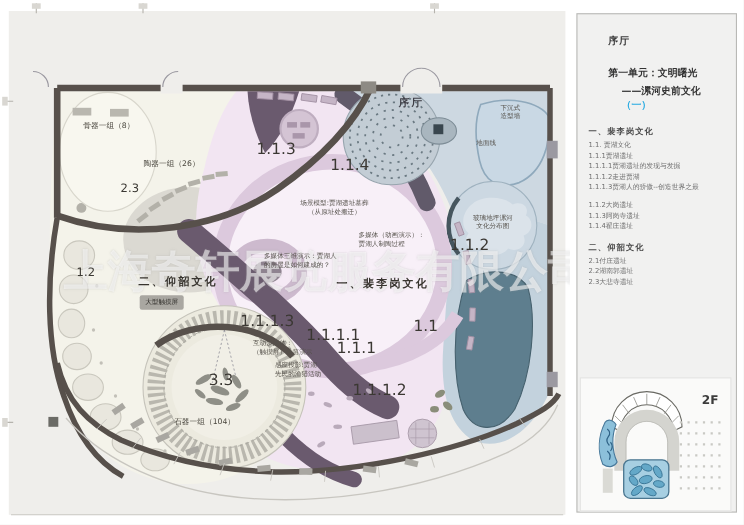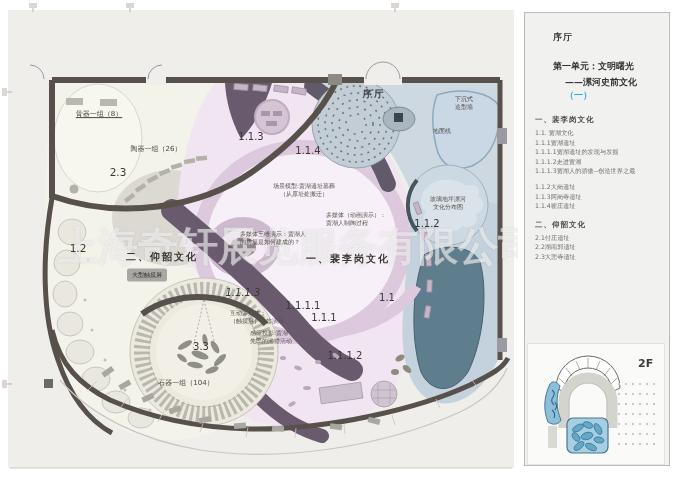--- a/index.html
+++ b/index.html
@@ -4,21 +4,21 @@
 <style>
   html,body{margin:0;padding:0;}
   body{width:676px;height:477px;position:relative;background:#ffffff;
        font-family:"DejaVu Sans","Liberation Sans",sans-serif;overflow:hidden;}
   .plan{position:absolute;left:0;top:0;width:518px;height:477px;overflow:hidden;}
   .plansvg{position:absolute;left:0;top:0;}
   .lbl{position:absolute;transform:translate(-50%,-50%);color:#45423d;text-align:center;
        line-height:1.4;white-space:pre-line;}
   .s{font-size:6px;color:#55514b;}
   .m{font-size:7px;color:#4a473f;}
-  .num{font-size:10px;color:#3b3833;}
+  .num{font-size:14px;color:#3b3833;}
   .num-lg{font-size:10.5px;color:#3b3833;}
   .head{font-size:10px;font-weight:bold;color:#38352f;letter-spacing:2px;}
   .hall{font-size:9.5px;font-weight:bold;color:#3e3e46;letter-spacing:2px;}
   .la{text-align:left;}
   .chip{position:absolute;transform:translate(-50%,-50%);background:#a9a7a1;color:#2f2d29;
         font-size:6px;padding:2px 5px;border-radius:2px;white-space:nowrap;}
   .wm{position:absolute;left:58px;top:219px;font-size:40px;font-weight:bold;
       color:rgba(255,255,255,0.55);white-space:nowrap;
       text-shadow:0 0 2px rgba(150,150,150,0.35);pointer-events:none;}
   .sidebar{position:absolute;left:524px;top:12px;width:146px;height:454px;background:#f1f1f0;
@@ -249,42 +249,42 @@
   </svg>
 
   <div class="wm">上海奇轩展览服务有限公司</div>
 
   <div class="lbl hall" style="left:374px;top:94px;">序厅</div>
   <div class="lbl s" style="left:464px;top:103px;">下沉式
 造型墙</div>
   <div class="lbl s" style="left:442px;top:131px;">地面线</div>
   <div class="lbl s" style="left:448px;top:203px;">玻璃地坪漯河
 文化分布图</div>
-  <div class="lbl m" style="left:99px;top:115px;text-decoration:underline;">骨器一组（8）</div>
+  <div class="lbl m" style="left:99px;top:115px;">骨器一组（8）</div>
   <div class="lbl m" style="left:156px;top:150px;">陶器一组（26）</div>
   <div class="lbl num-lg" style="left:118px;top:172px;">2.3</div>
   <div class="lbl num-lg" style="left:78px;top:248px;">1.2</div>
   <div class="lbl head" style="left:162px;top:257px;">二、仰韶文化</div>
   <div class="chip" style="left:147px;top:275px;">大型触摸屏</div>
   <div class="lbl num" style="left:201px;top:347px;">3.3</div>
   <div class="lbl m" style="left:186px;top:384px;text-align:center;">石器一组（104）</div>
   <div class="lbl num" style="left:251px;top:137px;">1.1.3</div>
-  <div class="lbl num" style="left:308px;top:151px;">1.1.4</div>
+  <div class="lbl num" style="left:318px;top:151px;">1.1.4</div>
   <div class="lbl s" style="left:304px;top:190px;">场景模型:贾湖遗址墓葬
 （从原址处搬迁）</div>
   <div class="lbl s la" style="left:356px;top:219px;">多媒体（动画演示）：
 贾湖人制陶过程</div>
   <div class="lbl num" style="left:401px;top:224px;margin-left:26px;">1.1.2</div>
   <div class="lbl s la" style="left:273px;top:238px;">多媒体三维演示：贾湖人
 的房屋是如何建成的？</div>
   <div class="lbl head" style="left:348px;top:259px;">一、裴李岗文化</div>
   <div class="lbl num" style="left:387px;top:298px;">1.1</div>
   <div class="lbl num" style="left:303px;top:306px;">1.1.1.1</div>
   <div class="lbl num" style="left:324px;top:318px;text-align:center;">1.1.1</div>
-  <div class="lbl num" style="left:243px;top:293px;font-style:italic;">1.1.1.3</div>
+  <div class="lbl num" style="left:243px;top:293px;">1.1.1.3</div>
   <div class="lbl s la" style="left:257px;top:317px;">互动多媒体：
 （触摸屏）骨笛演示</div>
   <div class="lbl s la" style="left:271px;top:337px;">感应投影:贾湖
 先民的渔猎活动</div>
   <div class="lbl num" style="left:345px;top:356px;">1.1.1.2</div>
 </div>
 
 <aside class="sidebar">
   <div class="sb-hall">序厅</div>
   <div class="sb-t1">第一单元：文明曙光</div>

